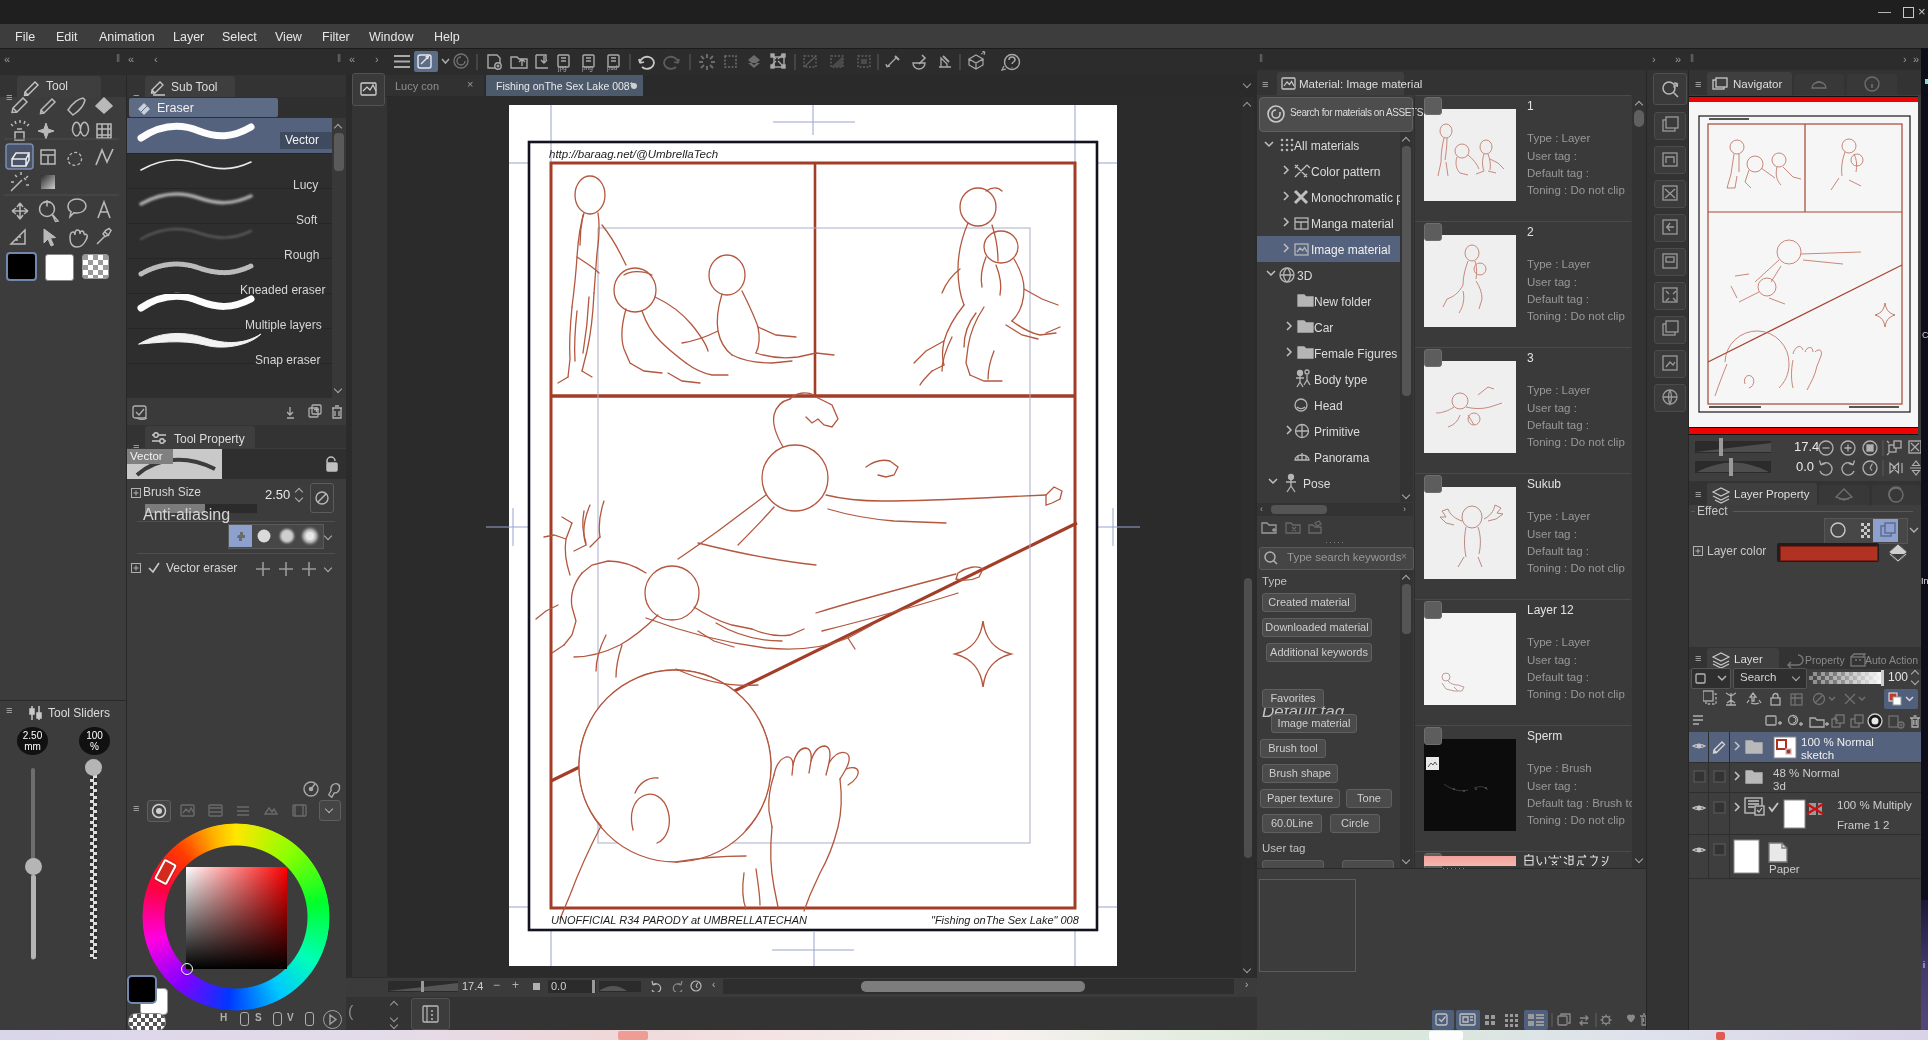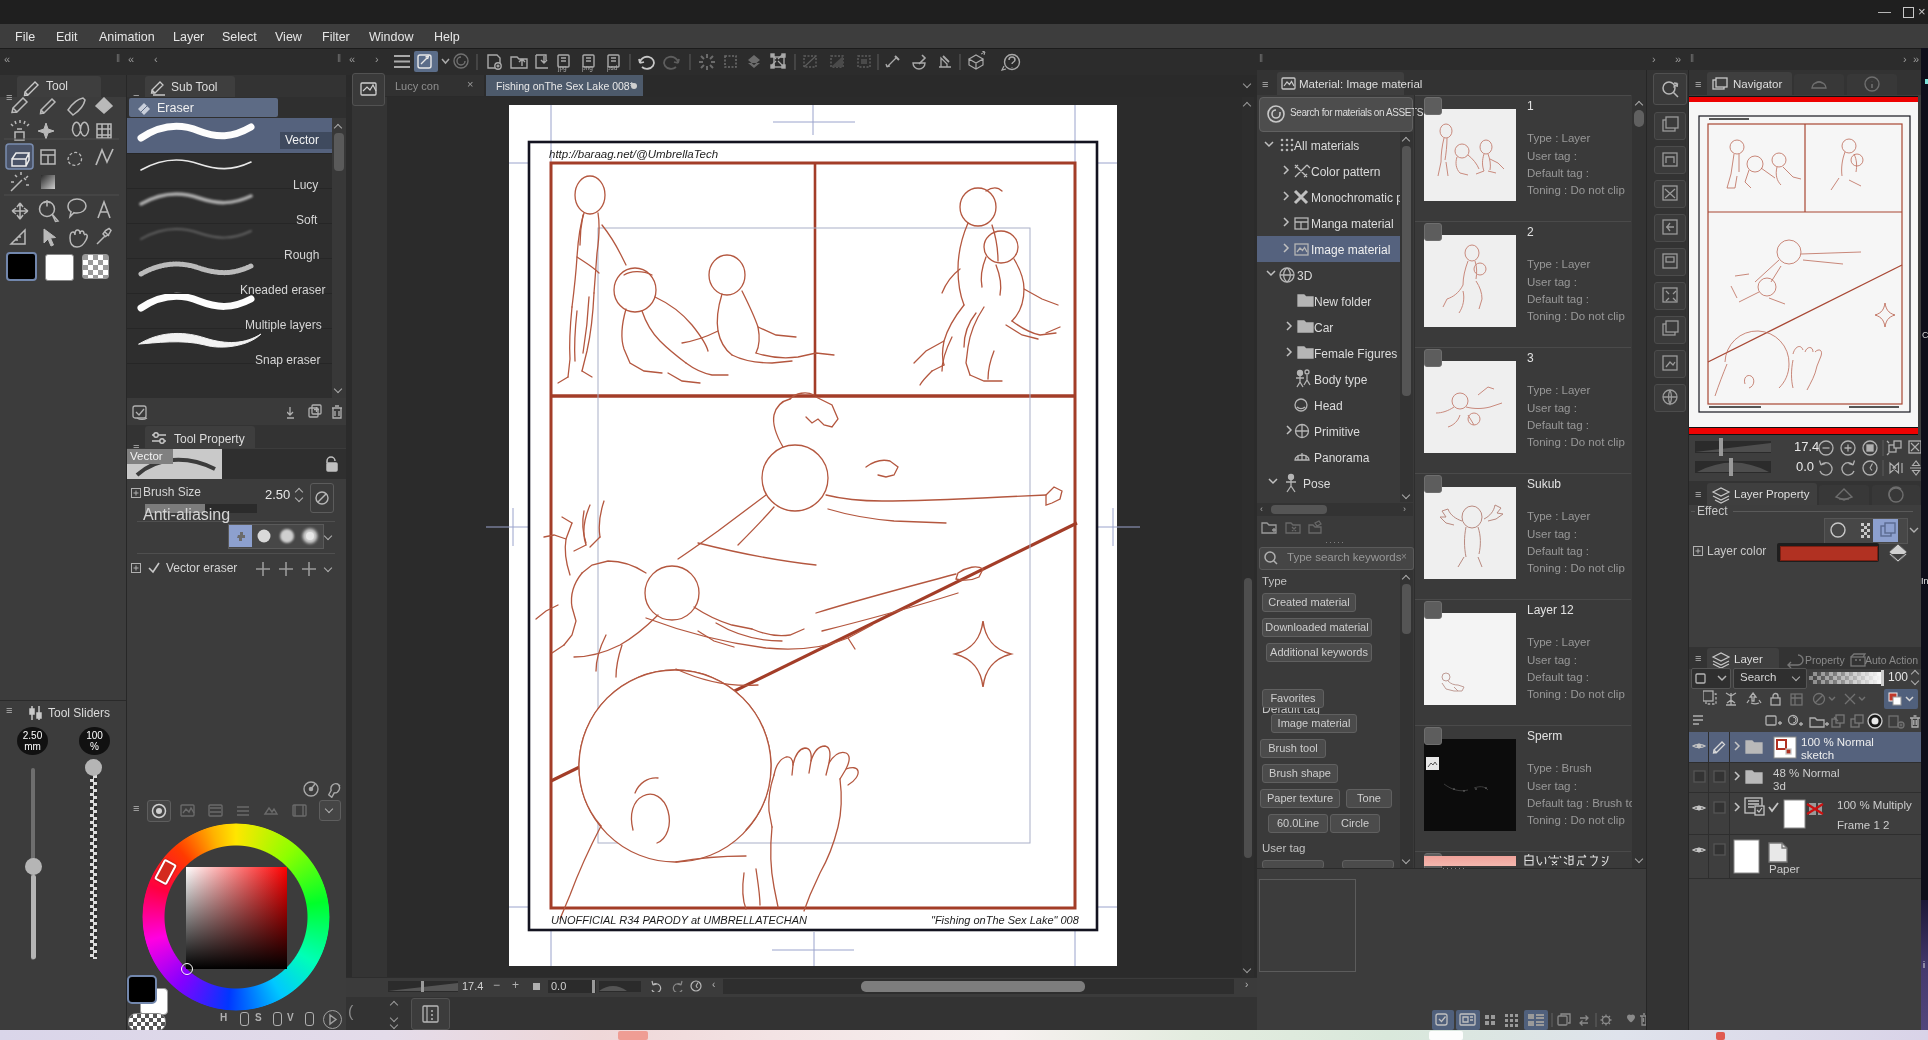--- a/index.html
+++ b/index.html
@@ -729,28 +729,28 @@
       </div>
   <div class="a" style="left:25px;top:477px;width:131px;height:21px;background:#454545;border:1px solid #5a5a5a;border-left:none;border-radius:0 3px 3px 0;"></div>
   <div class="t" style="left:30px;top:481px;font-size:11.5px;color:#989898;">Type search keywords</div>
   <div class="t" style="left:144px;top:481px;font-size:10px;color:#888;">×</div>
 
   <style>.tagb{position:absolute;height:17px;background:#4b4b4b;border:1px solid #606060;border-radius:3px;font-size:11px;color:#cecece;text-align:center;line-height:17px;}</style>
   <div class="t" style="left:5px;top:505px;font-size:11.5px;color:#c2c2c2;">Type</div>
   <div class="tagb" style="left:5px;top:523px;width:92px;">Created material</div>
   <div class="tagb" style="left:5px;top:548px;width:108px;">Downloaded material</div>
   <div class="tagb" style="left:9px;top:573px;width:104px;">Additional keywords</div>
-  <div class="t" style="left:5px;top:632px;font-size:12px;color:#c2c2c2;">Default tag</div>
+  <div class="t" style="left:5px;top:632px;font-size:17px;color:#c2c2c2;font-style:italic;">Default tag</div>
   <div class="tagb" style="left:5px;top:619px;width:60px;">Favorites</div>
   <div class="tagb" style="left:14px;top:644px;width:84px;">Image material</div>
   <div class="tagb" style="left:3px;top:669px;width:64px;">Brush tool</div>
   <div class="tagb" style="left:5px;top:694px;width:74px;">Brush shape</div>
   <div class="tagb" style="left:3px;top:719px;width:78px;">Paper texture</div>
   <div class="tagb" style="left:89px;top:719px;width:44px;">Tone</div>
-  <div class="tagb" style="left:5px;top:744px;width:58px;margin-left:6px;">60.0Line</div>
+  <div class="tagb" style="left:5px;top:744px;width:58px;">60.0Line</div>
   <div class="tagb" style="left:73px;top:744px;width:48px;">Circle</div>
   <div class="t" style="left:5px;top:772px;font-size:11.5px;color:#c2c2c2;">User tag</div>
   <div class="tagb" style="left:5px;top:790px;width:60px;height:7px;"></div>
   <div class="tagb" style="left:85px;top:790px;width:50px;height:7px;"></div>
 
   <div class="a" style="left:143px;top:500px;width:13px;height:298px;background:#333;"></div>
   <i class="cu" style="left:146.0px;top:506.0px;border-color:#aaa;"></i>
   <div class="a" style="left:145px;top:514px;width:9px;height:50px;background:#555;border-radius:4px;"></div>
   <i class="cv" style="left:146.0px;top:787.0px;border-color:#aaa;"></i>
 

